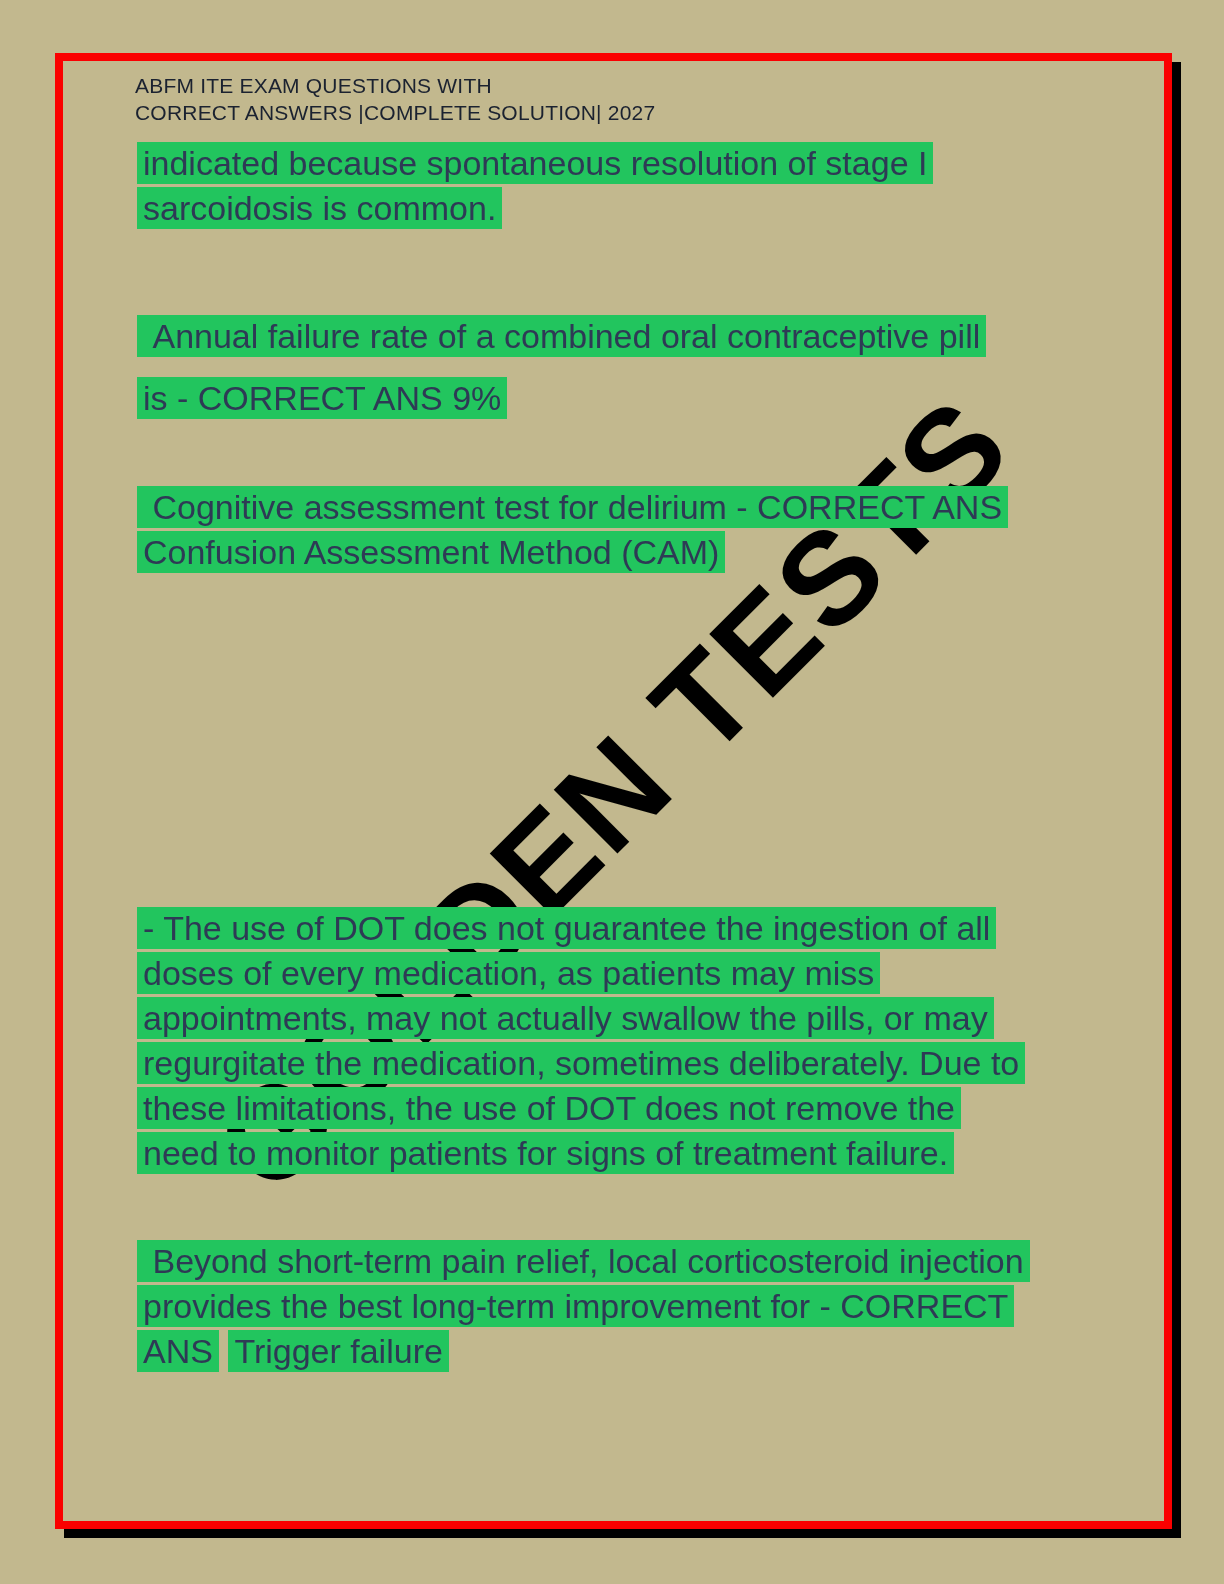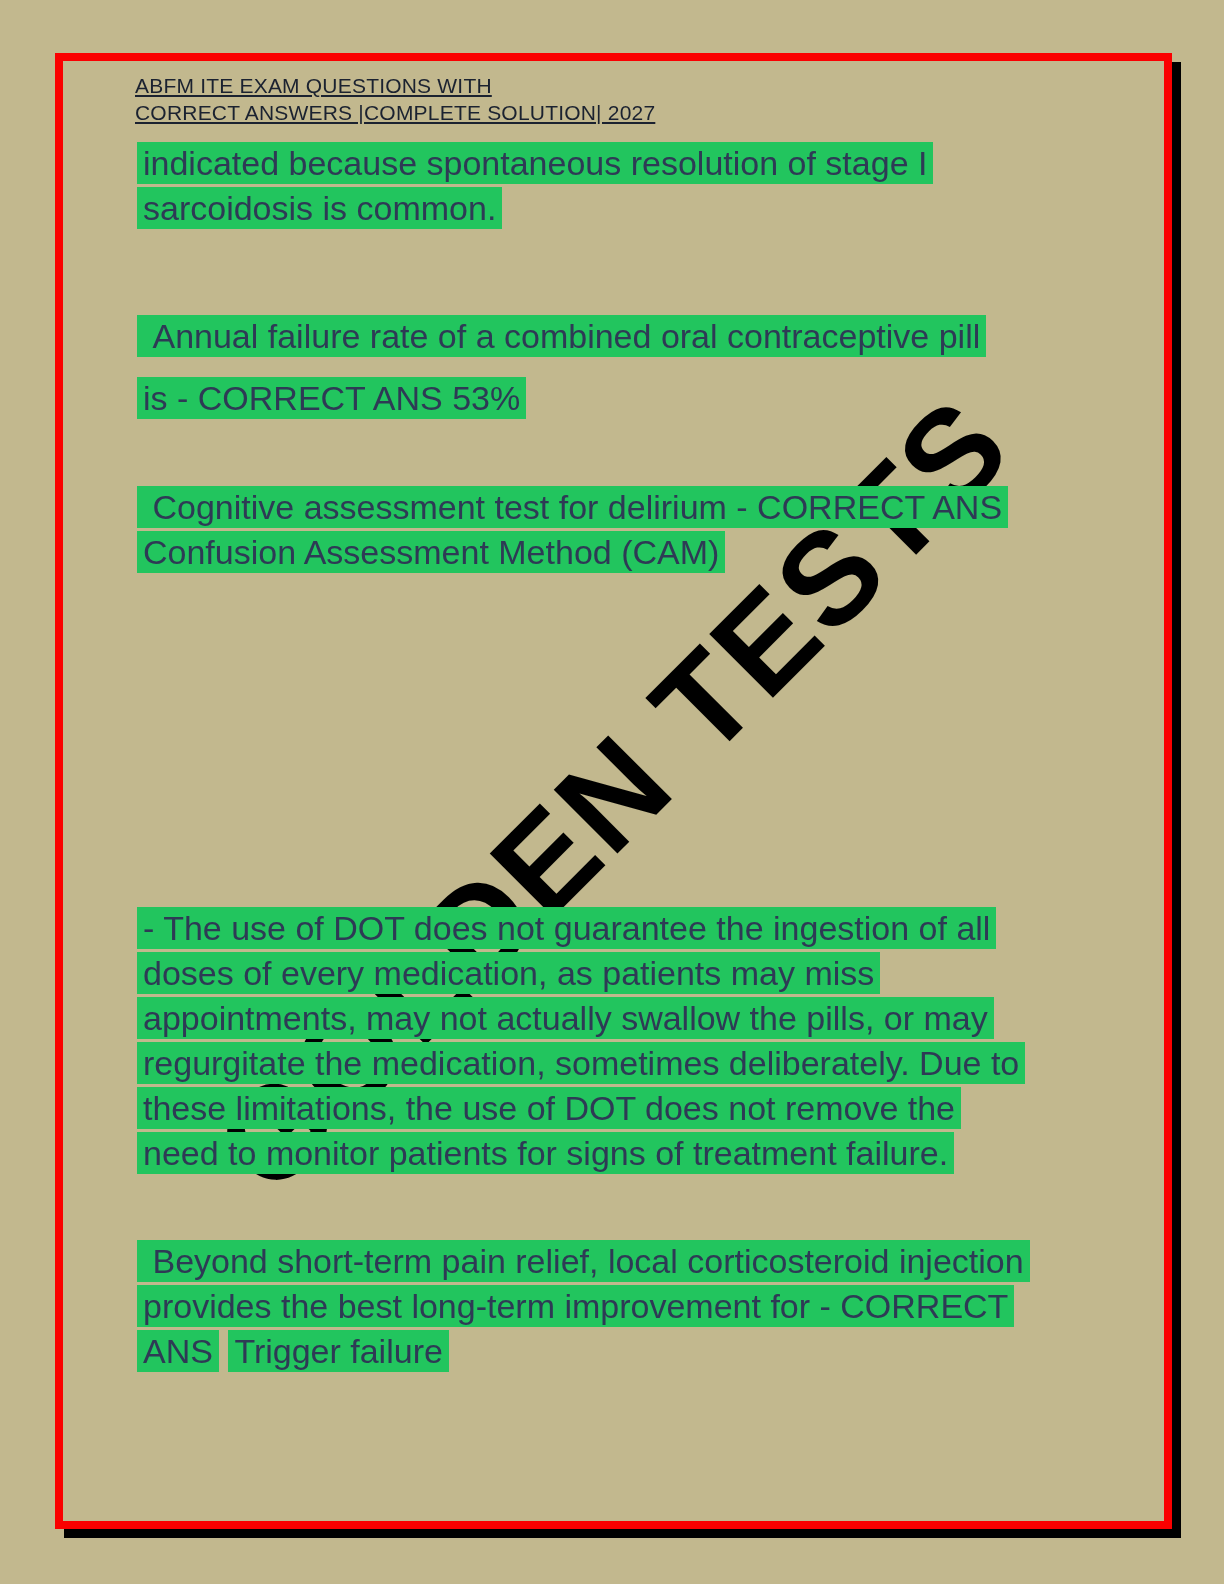--- a/index.html
+++ b/index.html
@@ -48,21 +48,20 @@
   }
   .header {
     position: absolute;
     left: 135px;
     top: 72px;
     z-index: 3;
     font-size: 21px;
     line-height: 27px;
     color: #1b2230;
     letter-spacing: 0.2px;
-    text-decoration: underline;
   }
   .para {
     position: absolute;
     left: 137px;
     width: 1050px;
     font-size: 34px;
     line-height: 45px;
     color: #2e3a55;
     z-index: 2;
   }
@@ -90,21 +89,21 @@
 
   <div class="header">
     <div>ABFM ITE EXAM QUESTIONS WITH</div>
     <div>CORRECT ANSWERS |COMPLETE SOLUTION| 2027</div>
   </div>
 
   <div class="para p1"><span class="hl">indicated because spontaneous resolution of stage I
 sarcoidosis is common.</span></div>
 
   <div class="para p2"><span class="hl"> Annual failure rate of a combined oral contraceptive pill
-is - CORRECT ANS 53%</span></div>
+is - CORRECT ANS 9%</span></div>
 
   <div class="para p3"><span class="hl"> Cognitive assessment test for delirium - CORRECT ANS
 Confusion Assessment Method (CAM)</span></div>
 
 
   <div class="para p5"><span class="hl">- The use of DOT does not guarantee the ingestion of all
 doses of every medication, as patients may miss
 appointments, may not actually swallow the pills, or may
 regurgitate the medication, sometimes deliberately. Due to
 these limitations, the use of DOT does not remove the

